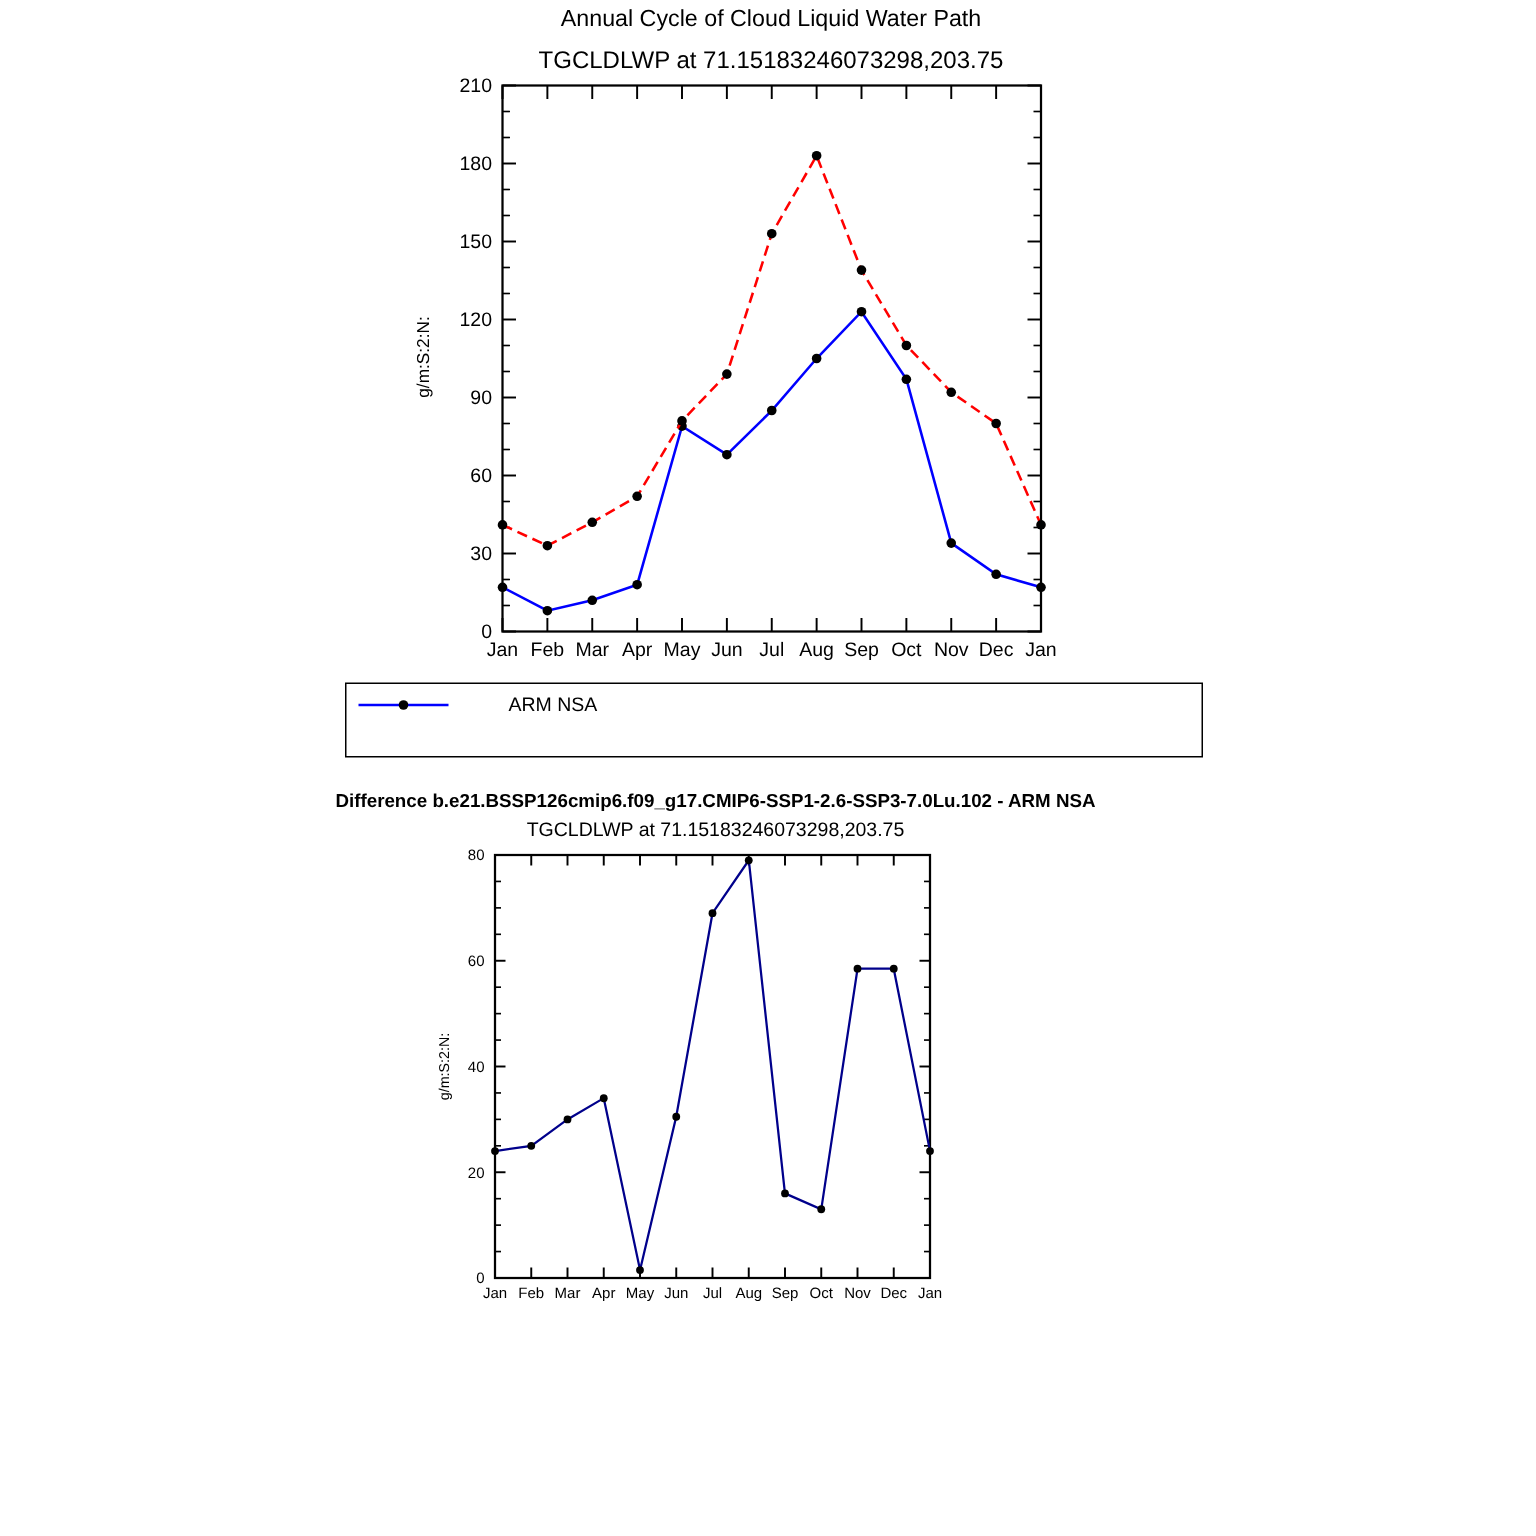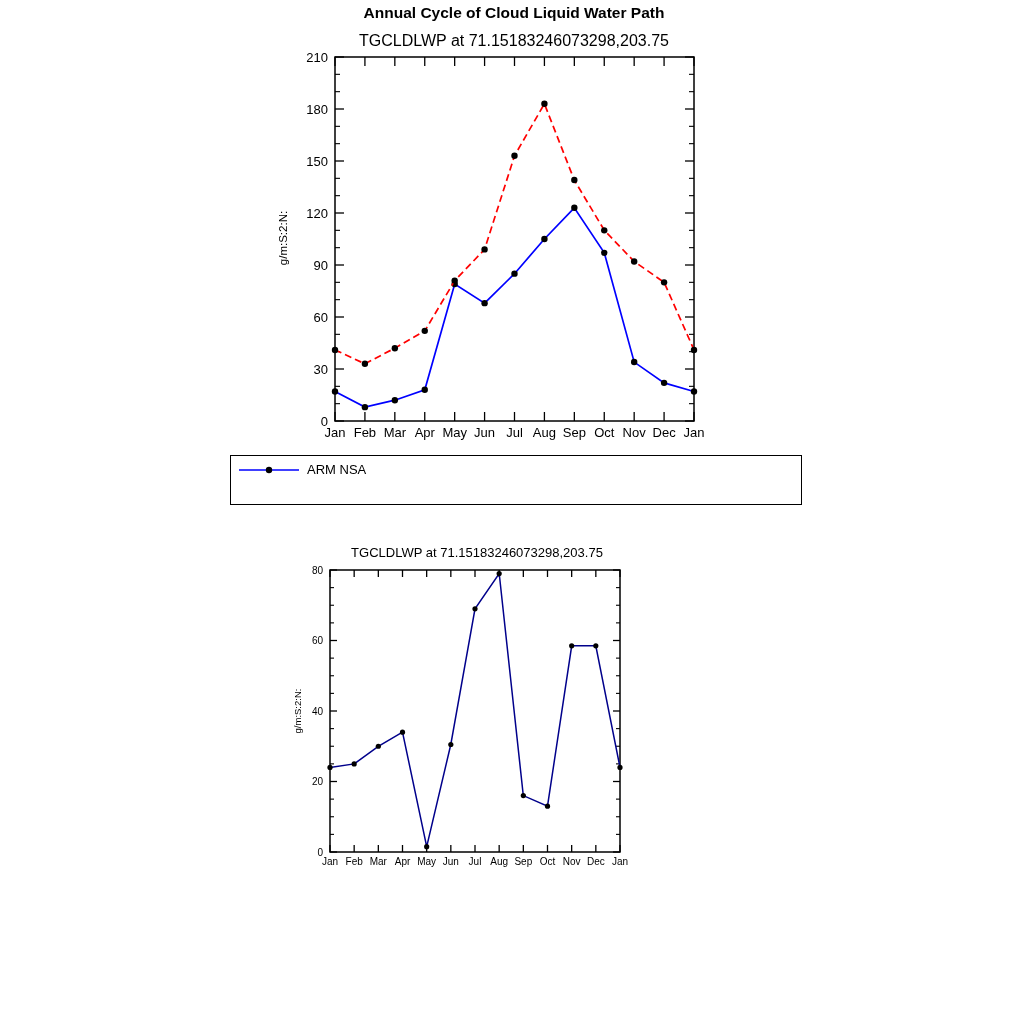--- a/index.html
+++ b/index.html
@@ -9,21 +9,21 @@
     height: 1024px;
     background: #ffffff;
     font-family: "Liberation Sans", sans-serif;
     color: #000000;
     overflow: hidden;
   }
   #plots-svg { position: absolute; left: 0; top: 0; }
   #plots-svg text { font-family: "Liberation Sans", sans-serif; fill: #000000; }
 
   .chart-title { position: absolute; text-align: center; white-space: nowrap; }
-  #chart1-title    { left: 114px; top: 4px;   width: 800px; font-size: 15.5px; font-weight: bold; }
+  #chart1-title    { left: 114px; top: 4px;   width: 800px; font-size: 15.5px; font-weight: normal; }
   #chart1-subtitle { left: 114px; top: 32px;  width: 800px; font-size: 16px; }
   #chart2-title    { left: 77px;  top: 527px; width: 800px; font-size: 12.5px; font-weight: bold; }
   #chart2-subtitle { left: 77px;  top: 545px; width: 800px; font-size: 13px; }
 
   .ylab {
     position: absolute;
     transform: translate(-50%, -50%) rotate(-90deg);
     white-space: nowrap;
   }
   #chart1-ylabel { left: 283px; top: 238px; font-size: 11.5px; }
@@ -35,20 +35,21 @@
     width: 572px; height: 50px;
     border: 1px solid #000000;
     box-sizing: border-box;
     padding-top: 2px;
   }
   .legend-row {
     display: flex;
     align-items: center;
     height: 23px;
     padding-left: 7px;
+    gap: 32px;
   }
   .legend-sample { width: 64px; height: 16px; flex: 0 0 auto; }
   .legend-label { margin-left: 5px; font-size: 13px; white-space: nowrap; }
 </style>
 </head>
 <body>
 
 <div class="page">
 
   <svg id="plots-svg" width="1024" height="1024">
@@ -278,16 +279,17 @@
   <div class="legend">
     <div class="legend-row">
       <svg id="legend-sample-0" class="legend-sample">
           <line x1="1" y1="8" x2="61" y2="8" stroke="#0000ff" stroke-width="1.7"></line>
           <circle cx="31" cy="8" r="3.2" fill="#000000"></circle>
         </svg>
       <span class="legend-label">ARM NSA</span>
     </div>
   </div>
 
+  <div class="chart-title" id="chart2-title">Difference b.e21.BSSP126cmip6.f09_g17.CMIP6-SSP1-2.6-SSP3-7.0Lu.102 - ARM NSA</div>
   <div class="chart-title" id="chart2-subtitle">TGCLDLWP at 71.15183246073298,203.75</div>
   <div class="ylab" id="chart2-ylabel">g/m:S:2:N:</div>
 
 </div>
 
 </body></html>

